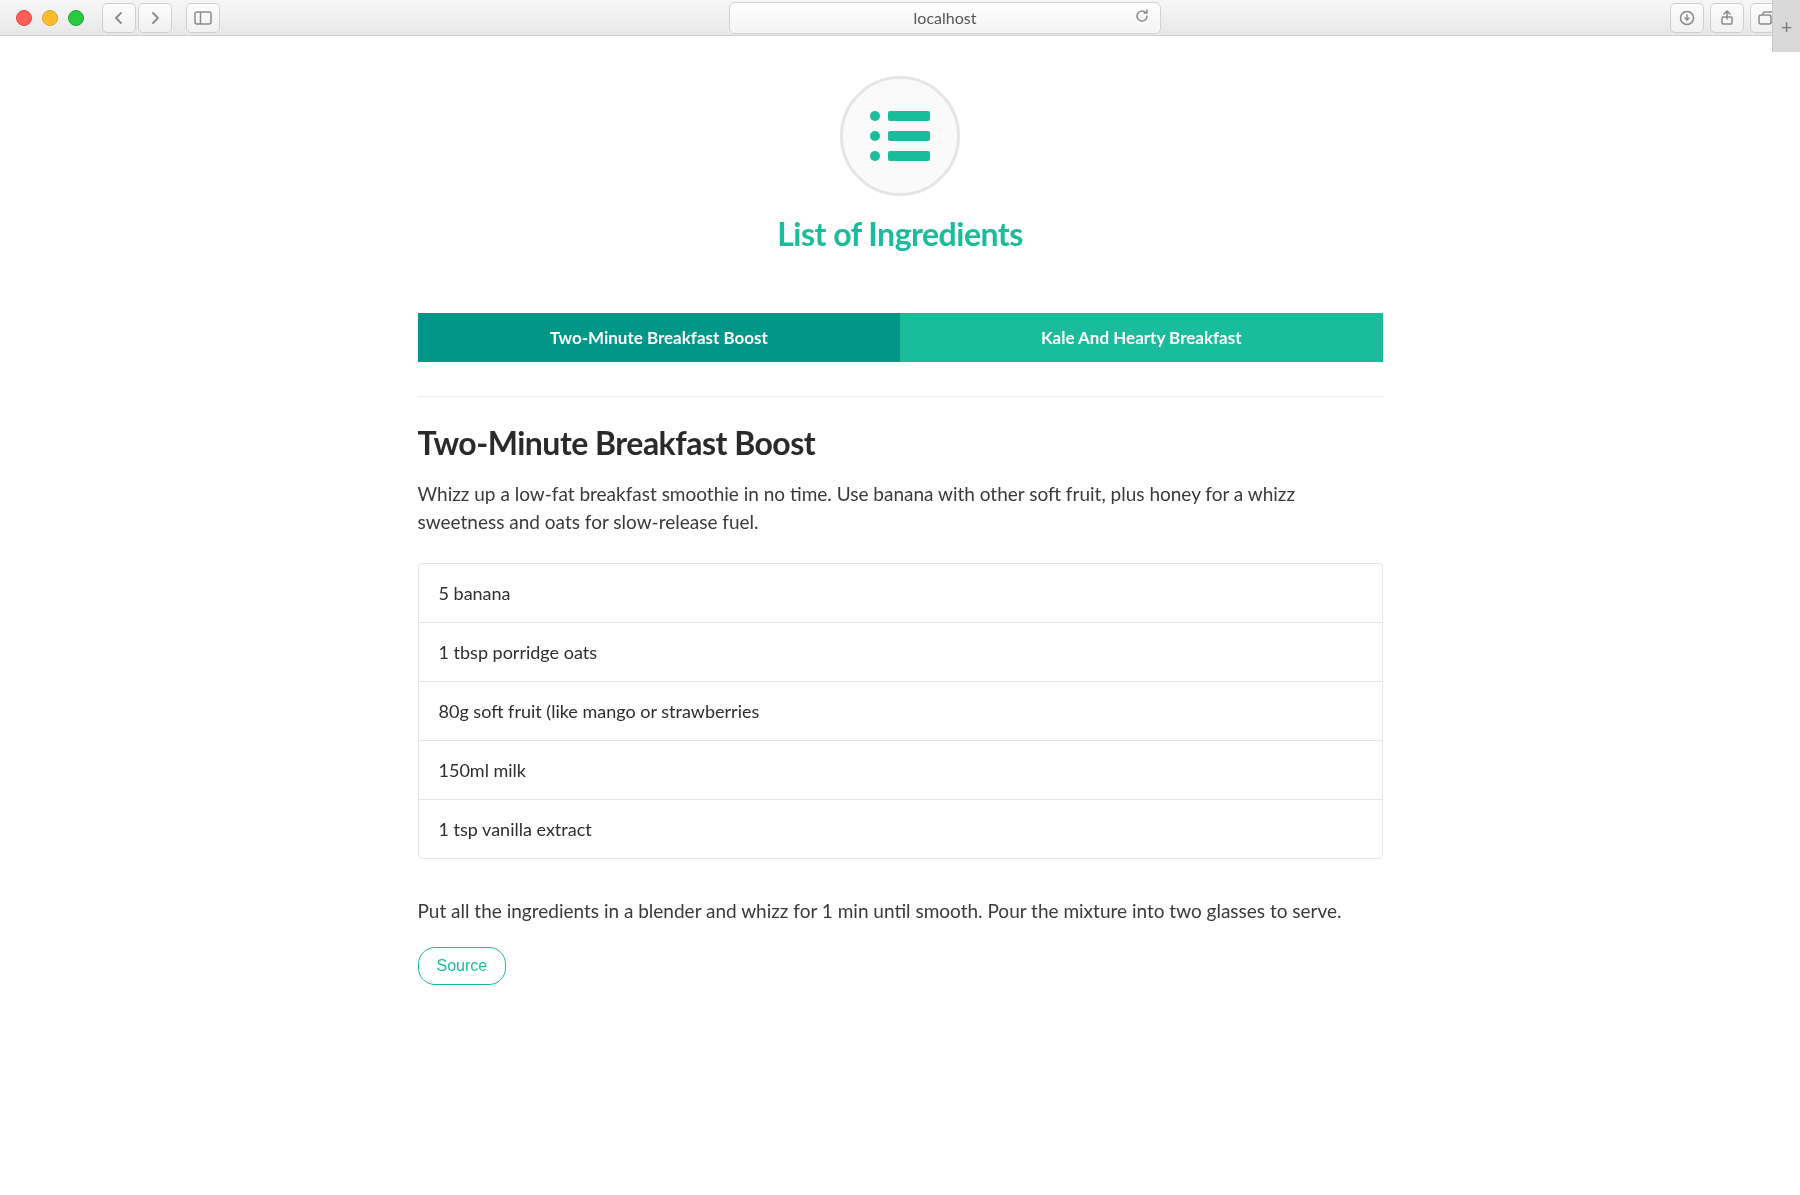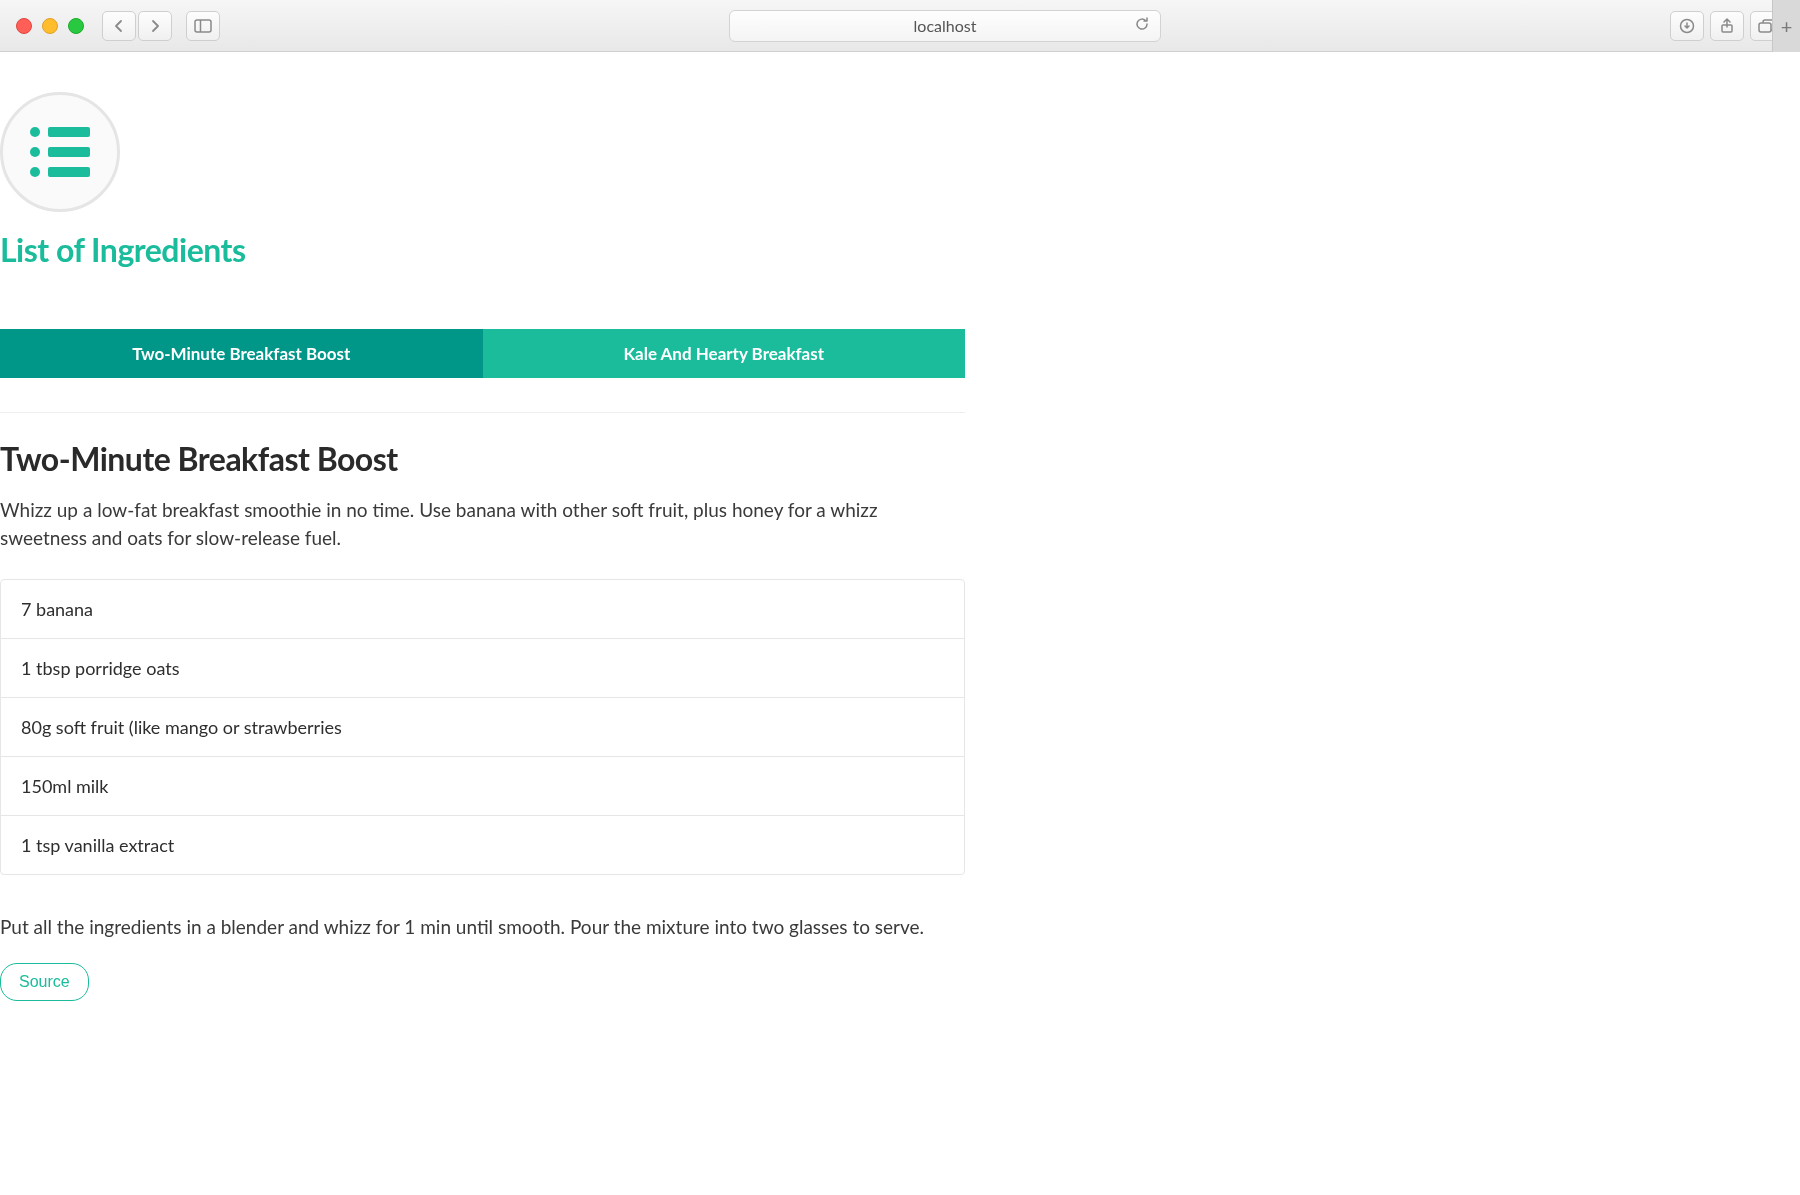--- a/index.html
+++ b/index.html
@@ -5,21 +5,21 @@
     * { margin: 0; padding: 0; box-sizing: border-box; }
     body {
       font-family: -apple-system, BlinkMacSystemFont, "Segoe UI", "Lato", sans-serif;
       background: #fff;
       width: 1800px;
       height: 1195px;
       overflow: hidden;
     }
     
     .browser-chrome {
-      height: 52px;
+      height: 36px;
       background: linear-gradient(to bottom, #f6f6f6, #e8e8e8);
       border-bottom: 1px solid #d0d0d0;
       display: flex;
       align-items: center;
       padding: 0 16px;
       position: relative;
     }
     .traffic-lights {
       display: flex;
       gap: 10px;
@@ -89,21 +89,21 @@
       position: absolute;
       right: 0;
       top: 0;
       border-left: 1px solid #c7c7c7;
     }
     
     .page {
       padding-top: 40px;
       display: flex;
       flex-direction: column;
-      align-items: flex-start;
+      align-items: center;
     }
     .list-icon-circle {
       width: 120px; height: 120px;
       border-radius: 50%;
       border: 3px solid #e5e5e5;
       background: #fafafa;
       display: flex;
       align-items: center;
       justify-content: center;
     }
@@ -284,21 +284,21 @@
       <div class="tab active">Two-Minute Breakfast Boost</div>
       <div class="tab inactive">Kale And Hearty Breakfast</div>
     </div>
 
     <hr class="divider">
 
     <h2 class="recipe-title">Two-Minute Breakfast Boost</h2>
     <p class="recipe-desc">Whizz up a low-fat breakfast smoothie in no time. Use banana with other soft fruit, plus honey for a whizz sweetness and oats for slow-release fuel.</p>
 
     <div class="ingredients-list">
-      <div class="ingredient-item">7 banana</div>
+      <div class="ingredient-item">5 banana</div>
       <div class="ingredient-item">1 tbsp porridge oats</div>
       <div class="ingredient-item">80g soft fruit (like mango or strawberries</div>
       <div class="ingredient-item">150ml milk</div>
       <div class="ingredient-item">1 tsp vanilla extract</div>
     </div>
 
     <p class="instructions">Put all the ingredients in a blender and whizz for 1 min until smooth. Pour the mixture into two glasses to serve.</p>
 
     <button class="source-btn">Source</button>
   </div>

